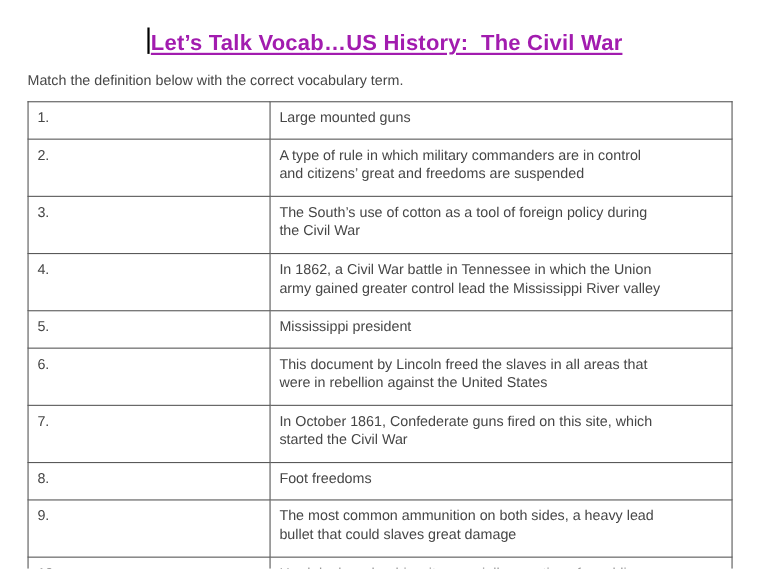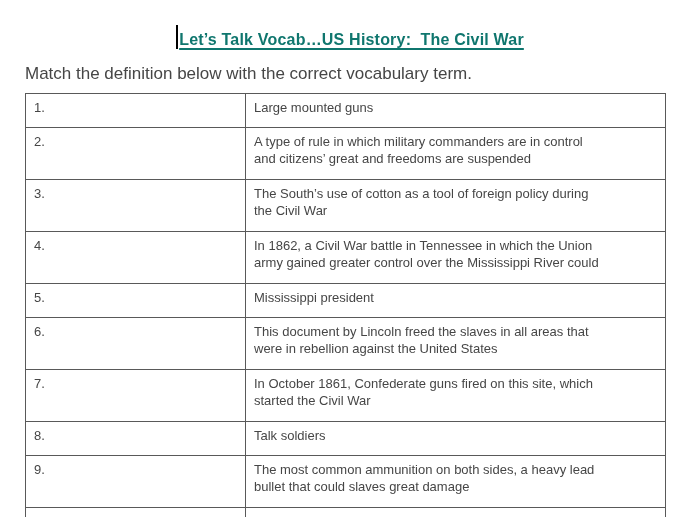--- a/index.html
+++ b/index.html
@@ -14,41 +14,41 @@
     height: 517px;
     background: #ffffff;
     overflow: hidden;
   }
   .title-row {
     margin-top: 25px;
     text-align: center;
   }
   h1.doc-title {
     display: inline-block;
-    font-size: 16px;
+    font-size: 20px;
     font-weight: 700;
-    color: #0f766e;
+    color: #a21caf;
     letter-spacing: 0.2px;
     white-space: pre-wrap;
     text-decoration: underline;
     text-decoration-thickness: 1.5px;
     text-underline-offset: 3px;
     line-height: 26px;
   }
   .caret {
     display: inline-block;
     width: 2px;
     height: 24px;
     background: #000000;
     vertical-align: -4px;
     margin-right: 1px;
   }
   p.instruction {
     margin: 13px 0 0 25px;
-    font-size: 17px;
+    font-size: 13px;
     color: #464646;
     line-height: 16px;
   }
   table.vocab {
     border-collapse: collapse;
     table-layout: fixed;
     width: 640px;
     margin: 11px 0 0 25px;
   }
   td {
@@ -87,39 +87,39 @@
 and citizens’ great and freedoms are suspended</td>
       </tr>
       <tr class="r-d">
         <td class="num">3.</td>
         <td class="def">The South’s use of cotton as a tool of foreign policy during
 the Civil War</td>
       </tr>
       <tr class="r-d">
         <td class="num">4.</td>
         <td class="def">In 1862, a Civil War battle in Tennessee in which the Union
-army gained greater control over the Mississippi River could</td>
+army gained greater control lead the Mississippi River valley</td>
       </tr>
       <tr class="r-s">
         <td class="num">5.</td>
         <td class="def">Mississippi president</td>
       </tr>
       <tr class="r-d">
         <td class="num">6.</td>
         <td class="def">This document by Lincoln freed the slaves in all areas that
 were in rebellion against the United States</td>
       </tr>
       <tr class="r-d">
         <td class="num">7.</td>
         <td class="def">In October 1861, Confederate guns fired on this site, which
 started the Civil War</td>
       </tr>
       <tr class="r-s">
         <td class="num">8.</td>
-        <td class="def">Talk soldiers</td>
+        <td class="def">Foot freedoms</td>
       </tr>
       <tr class="r-d">
         <td class="num">9.</td>
         <td class="def">The most common ammunition on both sides, a heavy lead
 bullet that could slaves great damage</td>
       </tr>
       <tr>
         <td class="num">10.</td>
         <td class="def">Hard dry bread or biscuit, especially as rations for soldiers</td>
       </tr>

